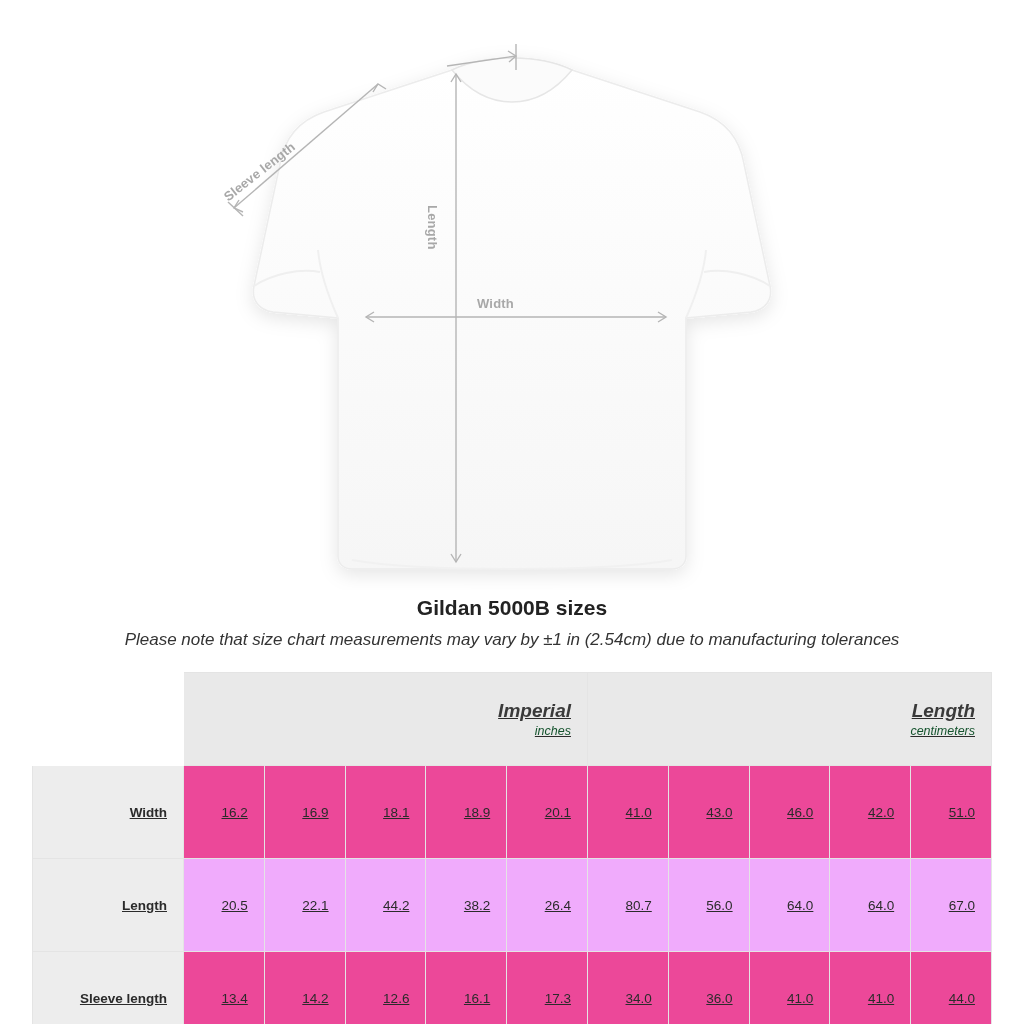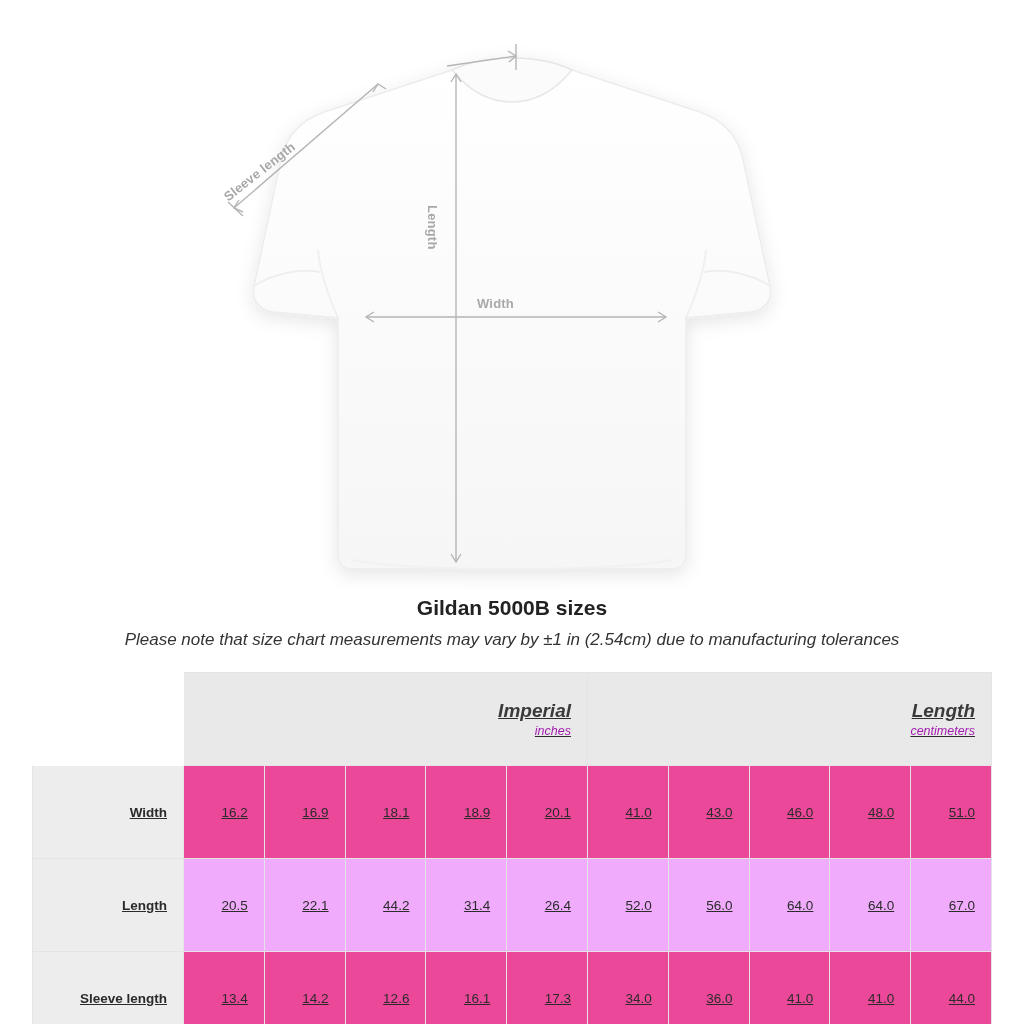--- a/index.html
+++ b/index.html
@@ -106,21 +106,21 @@
     font-size: 19px;
     font-weight: bold;
     font-style: italic;
     color: #3a3a3a;
     display: block;
     line-height: 1.15;
   }
   .unit-sub {
     font-size: 12.5px;
     font-style: italic;
-    color: #a21caf;
+    color: #14532d;
     display: block;
     margin-top: 3px;
   }
   .corner-cell {
     background: #ffffff !important;
     border: 1px solid #ffffff !important;
   }
   .size-header td {
     background: #ffffff;
     font-weight: bold;
@@ -244,32 +244,32 @@
         <tr class="shaded">
           <td class="row-label col-label">Width</td>
           <td>16.2</td>
           <td>16.9</td>
           <td>18.1</td>
           <td>18.9</td>
           <td>20.1</td>
           <td>41.0</td>
           <td>43.0</td>
           <td>46.0</td>
-          <td>48.0</td>
+          <td>42.0</td>
           <td>51.0</td>
         </tr>
 
         <tr class="plain">
           <td class="row-label col-label">Length</td>
           <td>20.5</td>
           <td>22.1</td>
           <td>44.2</td>
-          <td>31.4</td>
+          <td>38.2</td>
           <td>26.4</td>
-          <td>52.0</td>
+          <td>80.7</td>
           <td>56.0</td>
           <td>64.0</td>
           <td>64.0</td>
           <td>67.0</td>
         </tr>
 
         <tr class="shaded">
           <td class="row-label col-label">Sleeve length</td>
           <td>13.4</td>
           <td>14.2</td>

